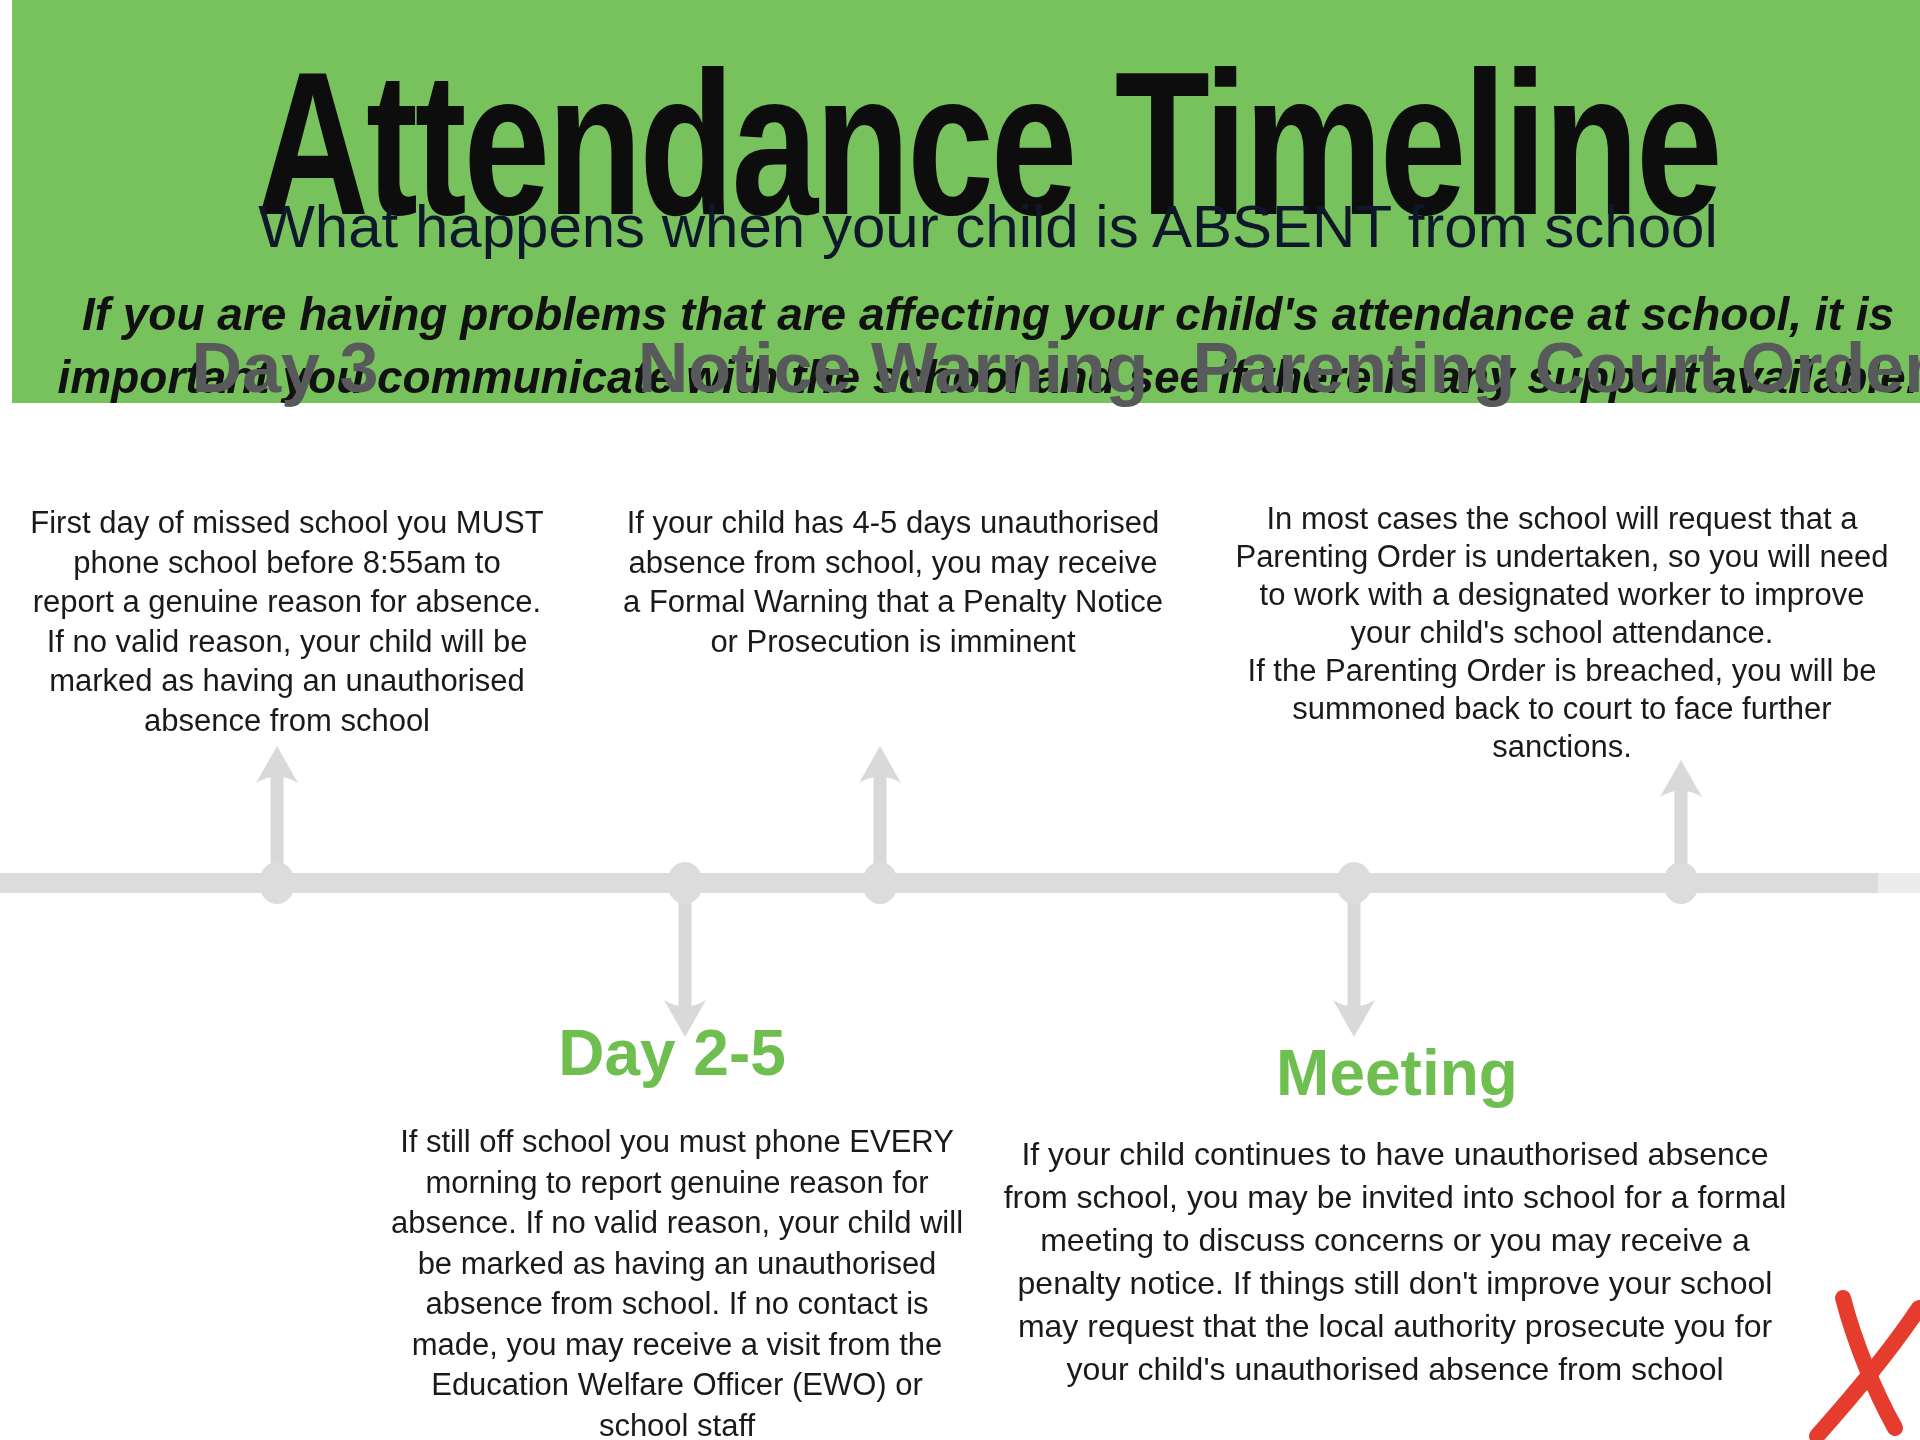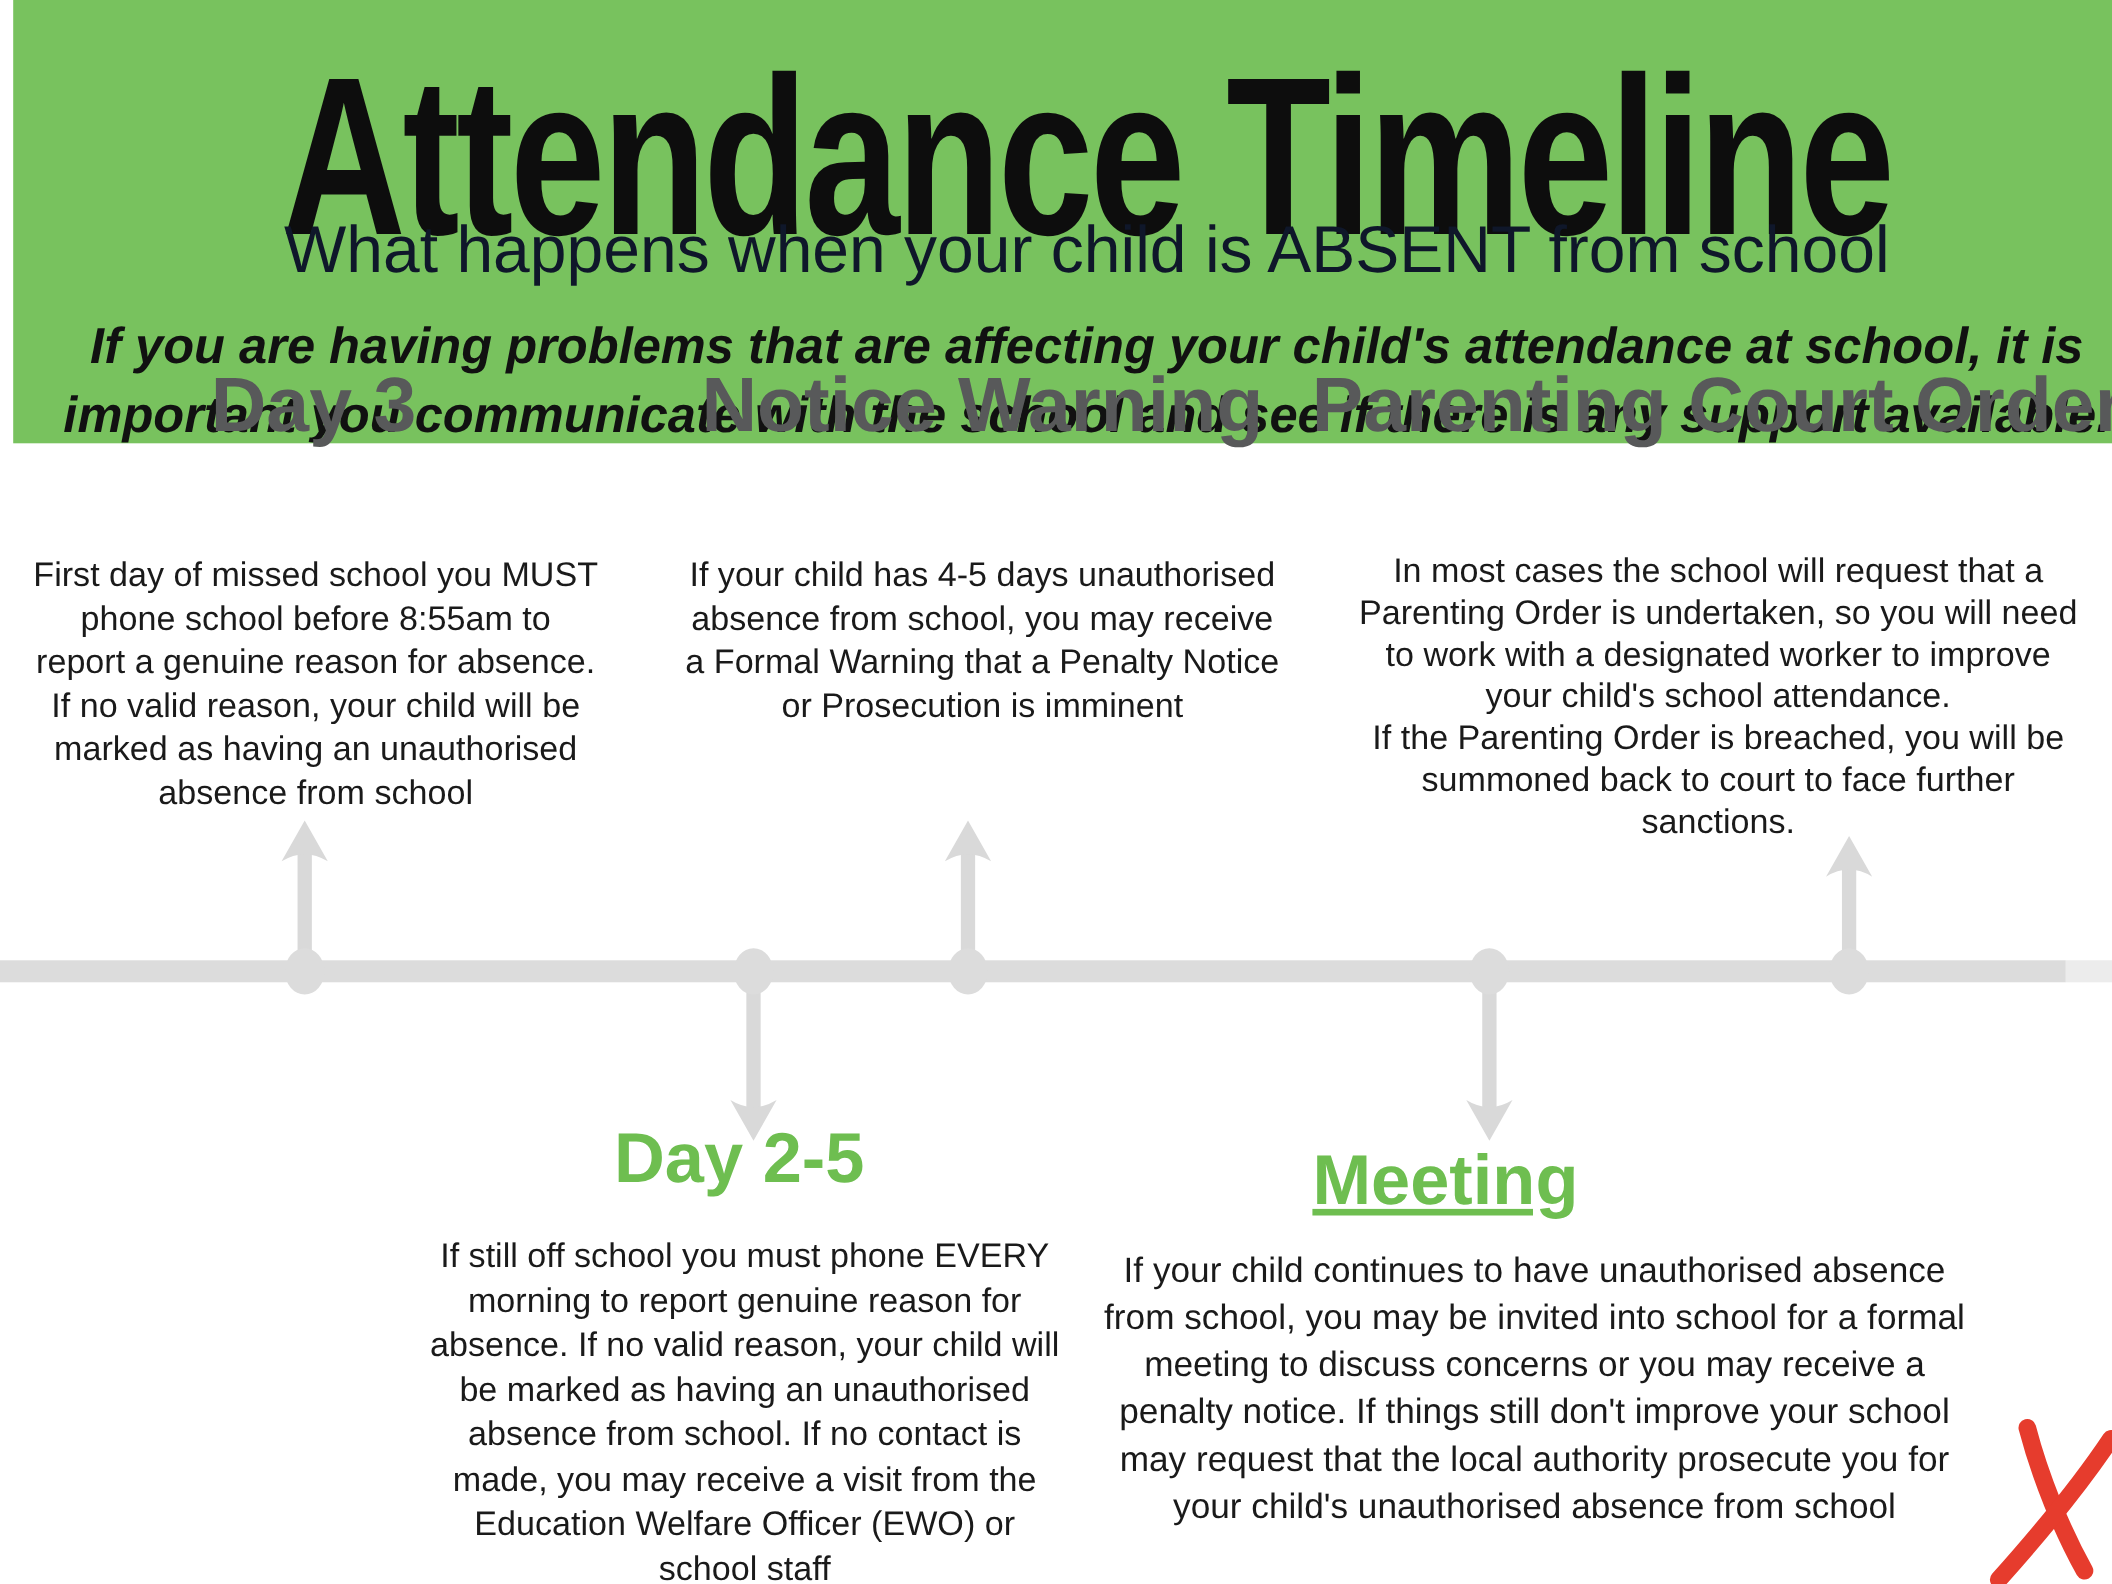--- a/index.html
+++ b/index.html
@@ -28,21 +28,21 @@
   .stage-heading.gray{color:var(--heading-gray,#58595a);font-size:70px;top:333px;}
   .stage-heading.green{color:var(--accent-green,#6ebe50);font-size:64px;}
   .stage-body{
     position:absolute;transform:translateX(-50%);text-align:center;white-space:pre-line;
     font-size:31px;line-height:39.5px;color:var(--text-black,#1a1a1a);
   }
   #day1-heading{left:285px;}
   #formal-heading{left:893px;}
   #parenting-heading{left:1562px;}
   #day25-heading{left:672px;top:1021px;}
-  #meeting-heading{left:1314px;top:1041px;text-decoration:underline;}
+  #meeting-heading{left:1397px;top:1041px;}
   #day1-body{left:287px;top:503px;width:580px;}
   #formal-body{left:893px;top:503px;width:600px;}
   #parenting-body{left:1562px;top:500px;width:730px;line-height:38px;}
   #day25-body{left:677px;top:1122px;width:650px;line-height:40.5px;}
   #meeting-body{left:1395px;top:1133px;width:840px;font-size:32px;line-height:43px;}
   
   .timeline-svg{position:absolute;left:0;top:0;width:1920px;height:1440px;}
   
   .logo{position:absolute;left:0;top:1090px;width:380px;height:350px;}
   

